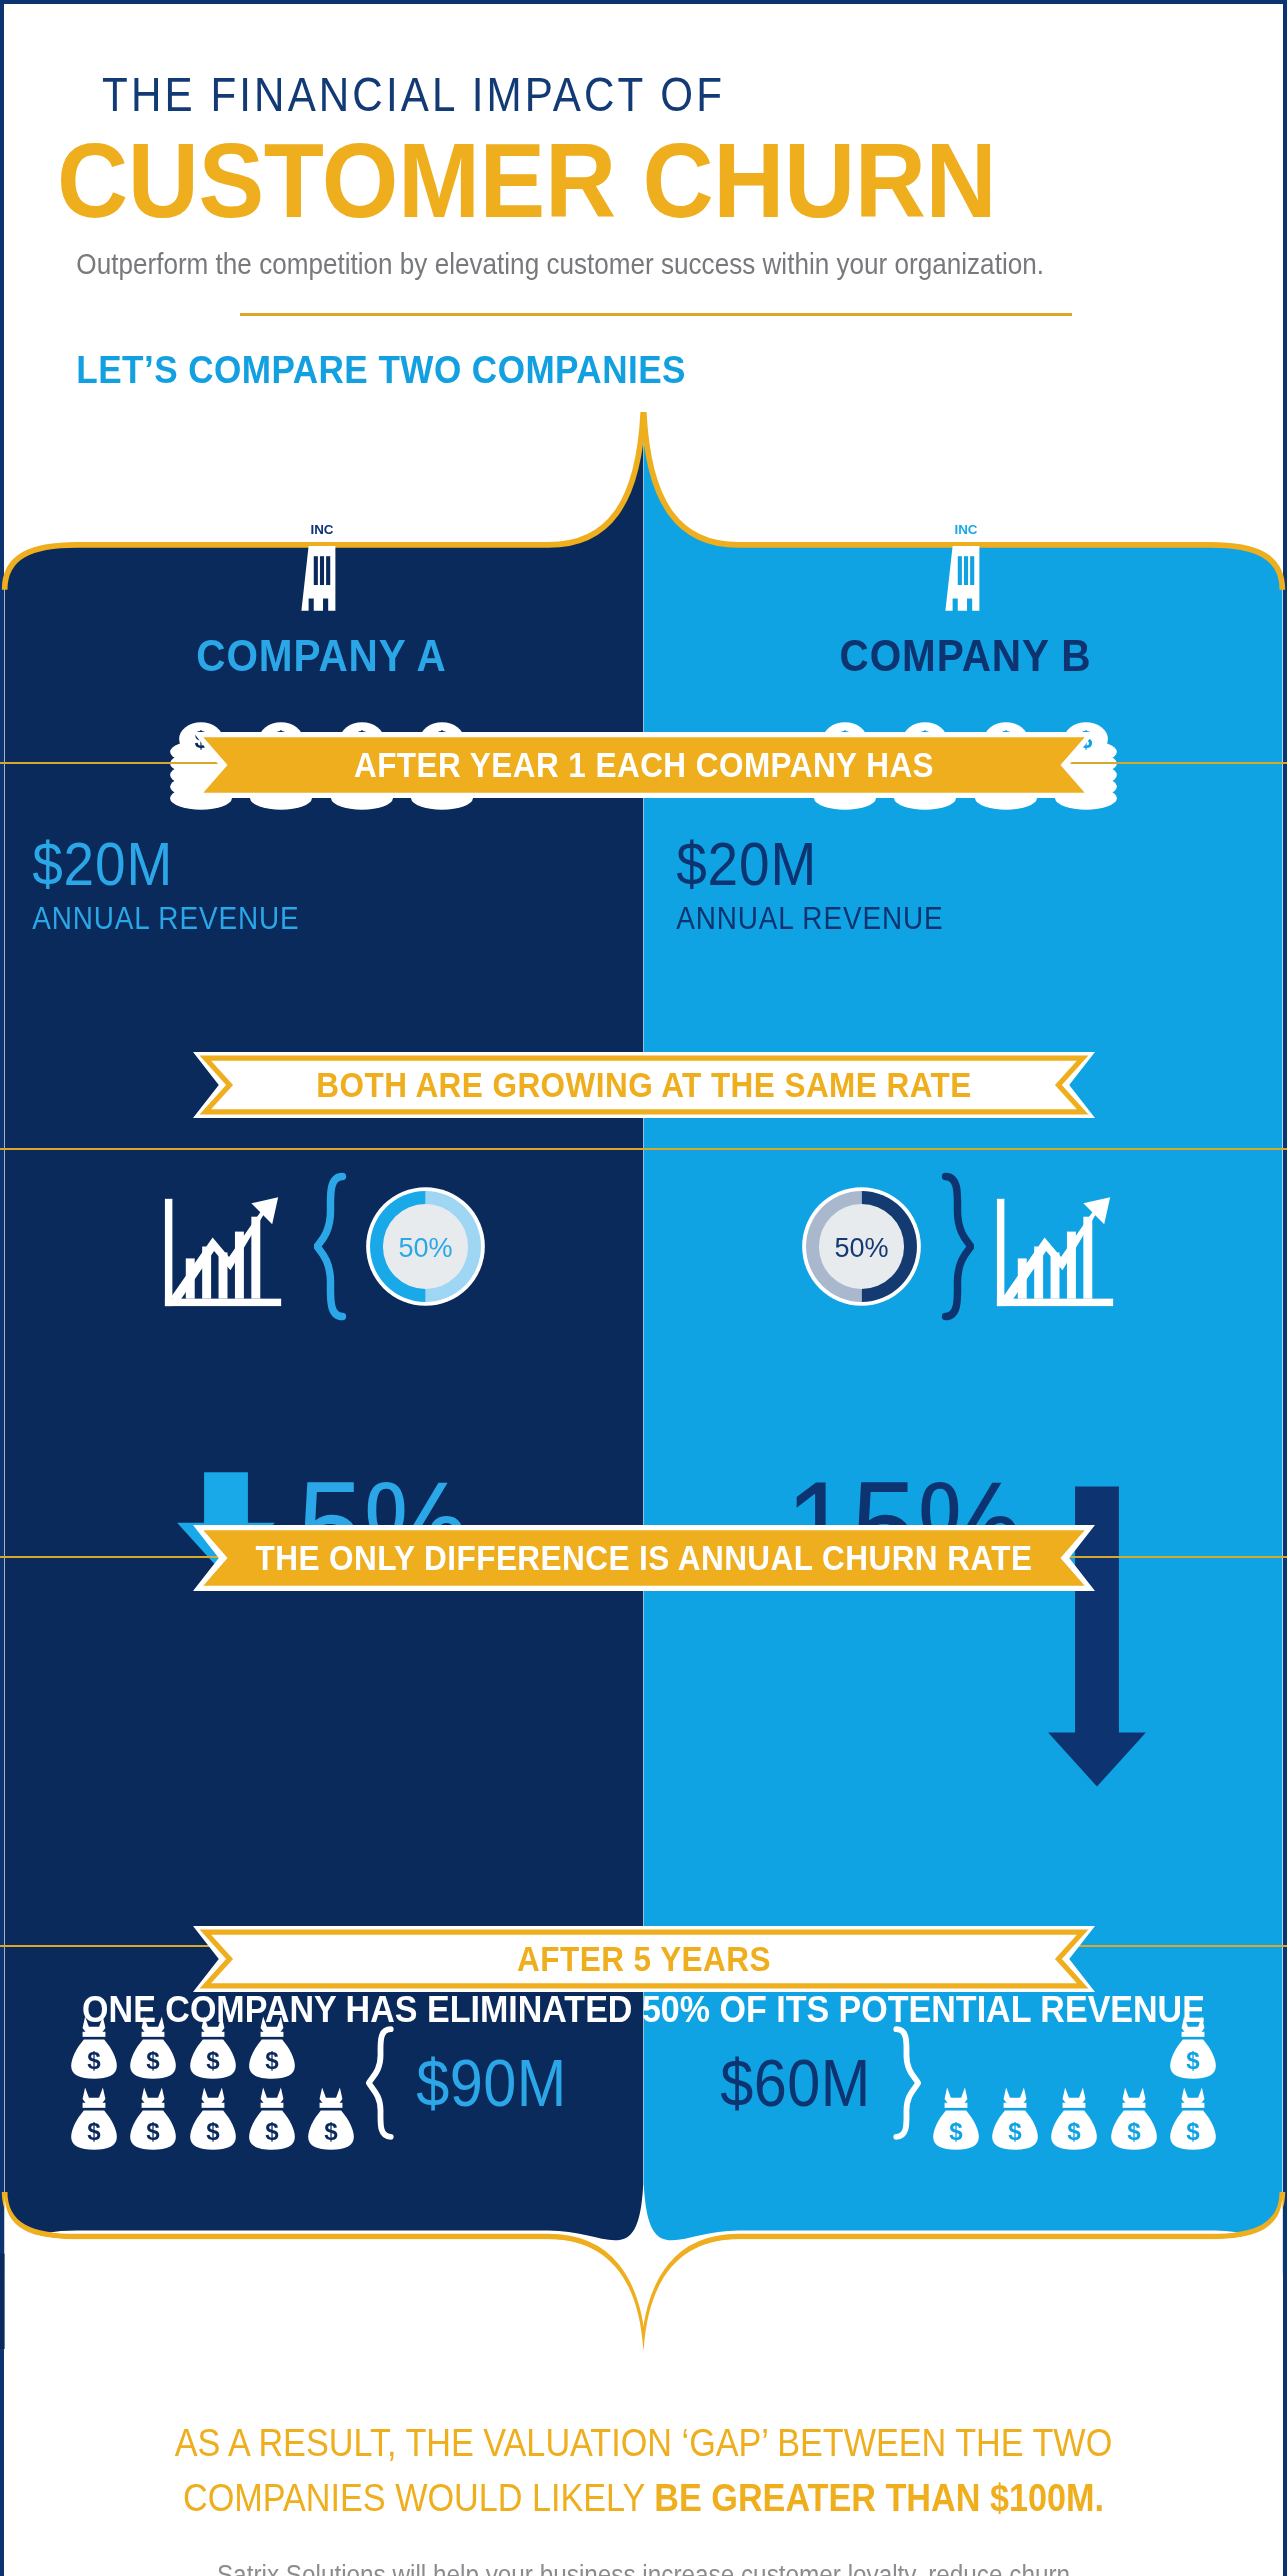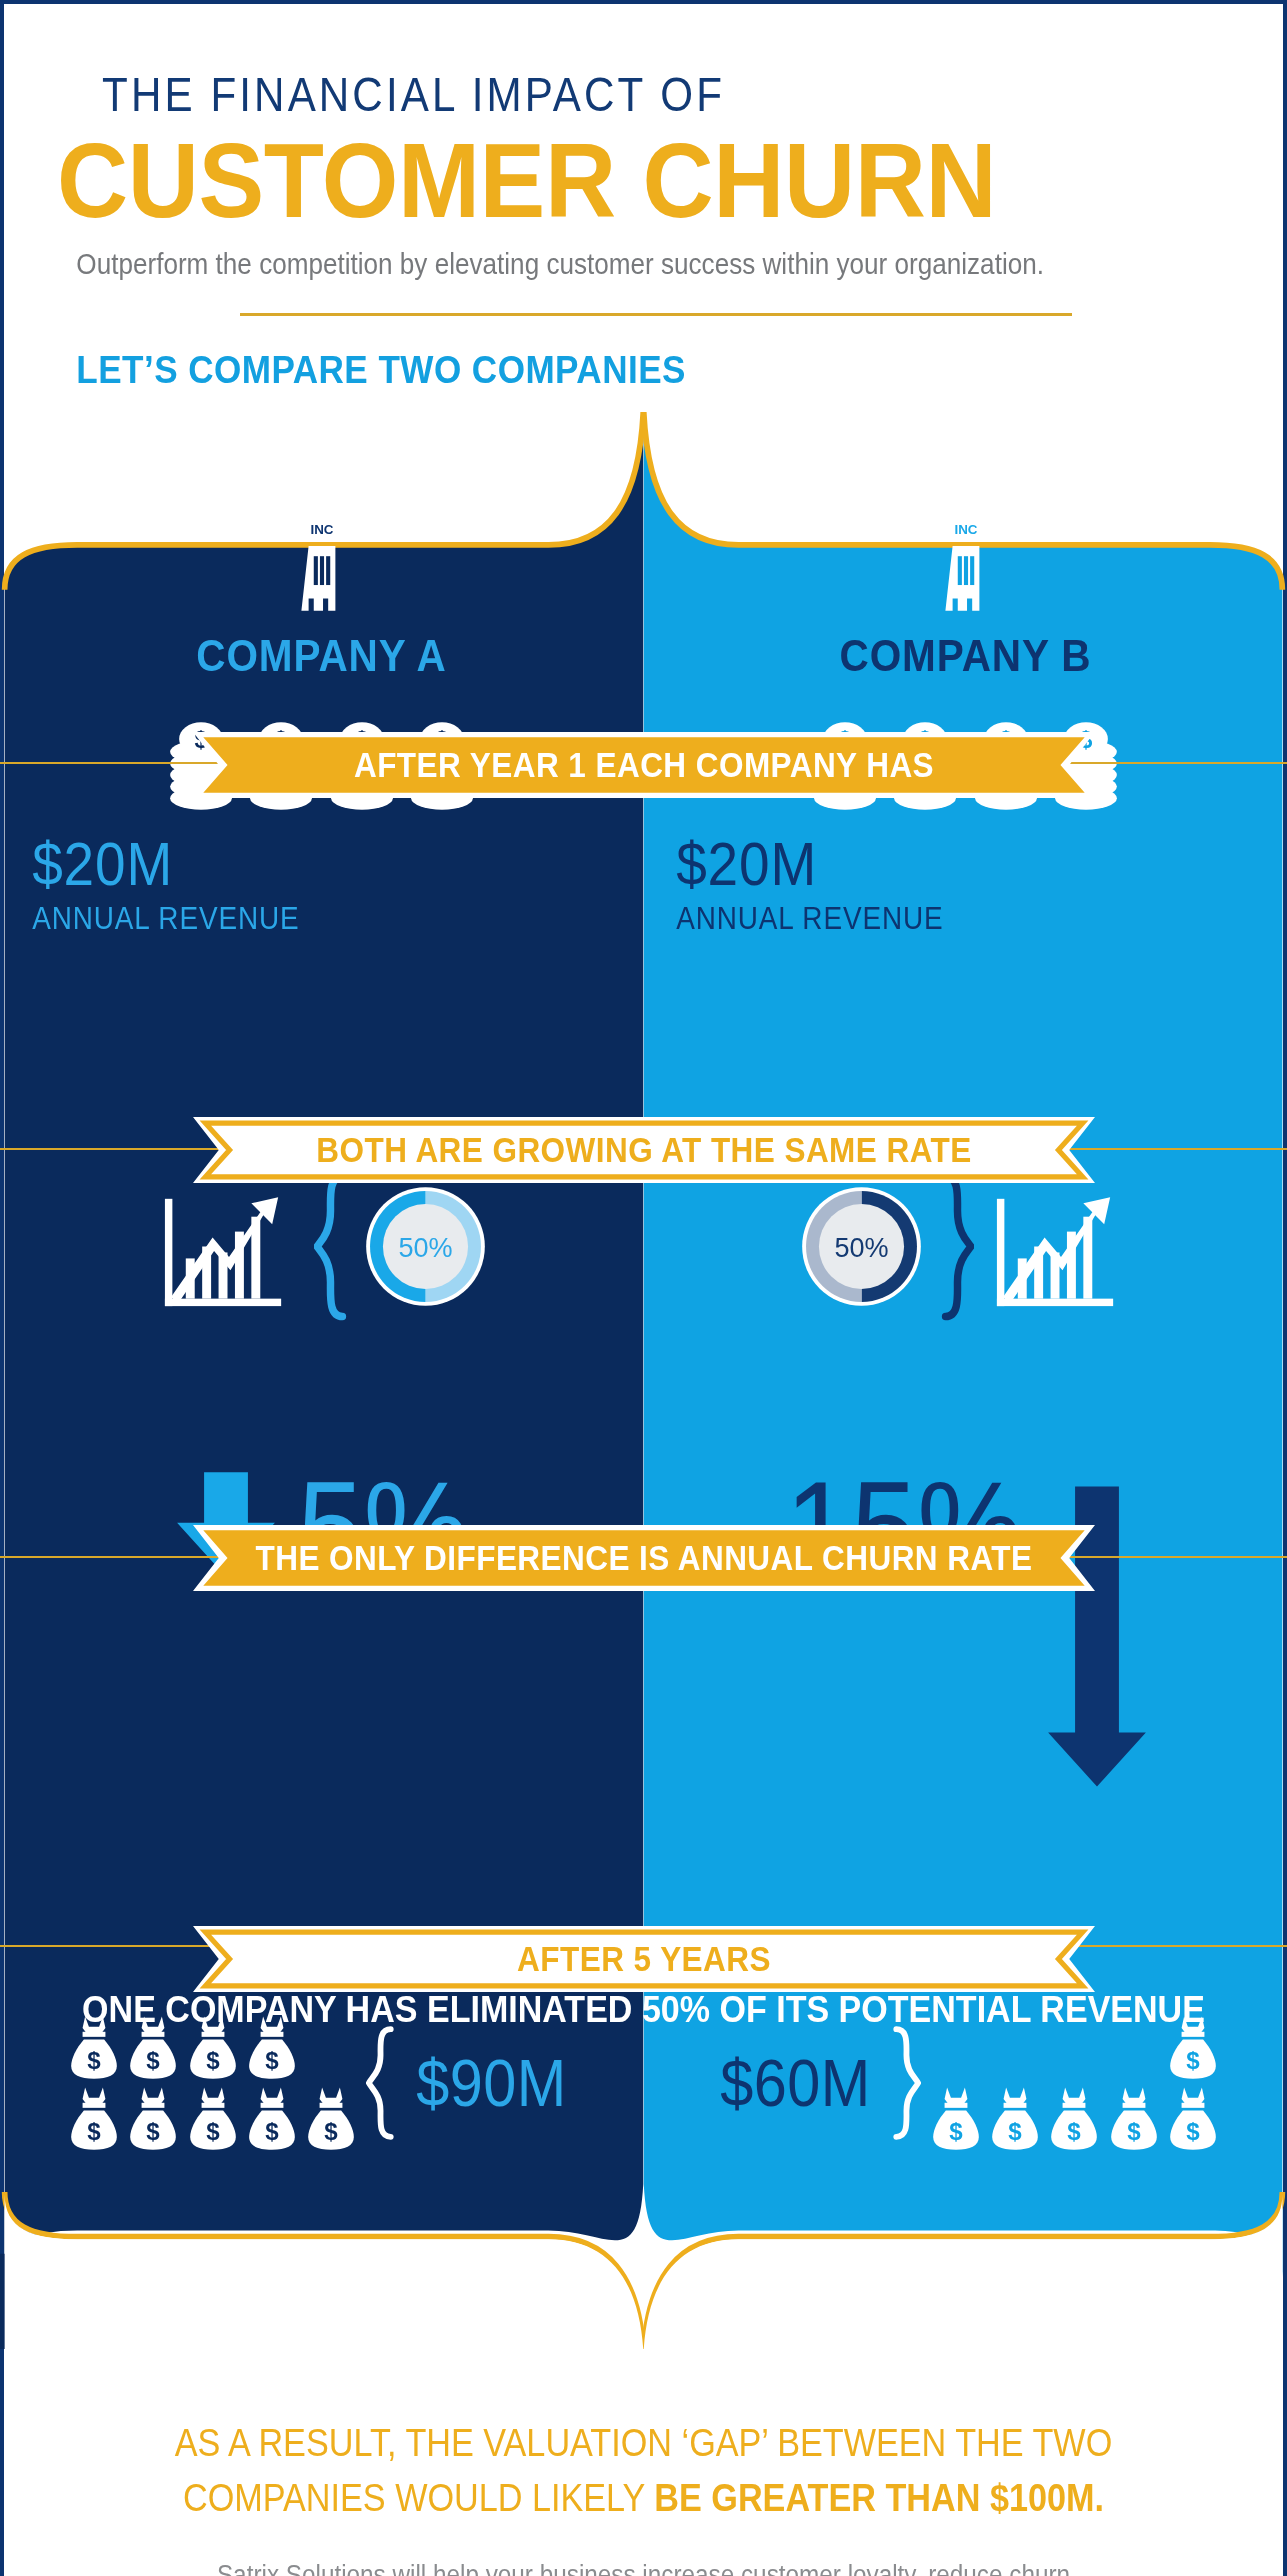--- a/index.html
+++ b/index.html
@@ -587,21 +587,21 @@
 <div class="hairline" style="top:762px;"></div>
 <div class="ribbon gold" style="top:732px;">
   <svg width="902" height="66" viewBox="0 0 1750 128" aria-hidden="true">
     <path d="M0,0 L1750,0 L1700,64 L1750,128 L0,128 L50,64 Z" fill="#ffffff"></path>
     <path d="M20,10 L1730,10 L1683,64 L1730,118 L20,118 L67,64 Z" fill="#eeae1d"></path>
   </svg>
   <div class="rtext">AFTER YEAR 1 EACH COMPANY HAS</div>
 </div>
 
 <div class="hairline" style="top:1148px;"></div>
-<div class="ribbon white" style="top:1117px;">
+<div class="ribbon white" style="top:1052px;">
   <svg width="902" height="66" viewBox="0 0 1750 128" aria-hidden="true">
     <path d="M0,0 L1750,0 L1700,64 L1750,128 L0,128 L50,64 Z" fill="#ffffff"></path>
     <path d="M24,12 L1726,12 L1679,64 L1726,116 L24,116 L71,64 Z" fill="none" stroke="#eeae1d" stroke-width="10"></path>
   </svg>
   <div class="rtext">BOTH ARE GROWING AT THE SAME RATE</div>
 </div>
 
 <div class="hairline" style="top:1556px;"></div>
 <div class="ribbon gold" style="top:1525px;">
   <svg width="902" height="66" viewBox="0 0 1750 128" aria-hidden="true">

